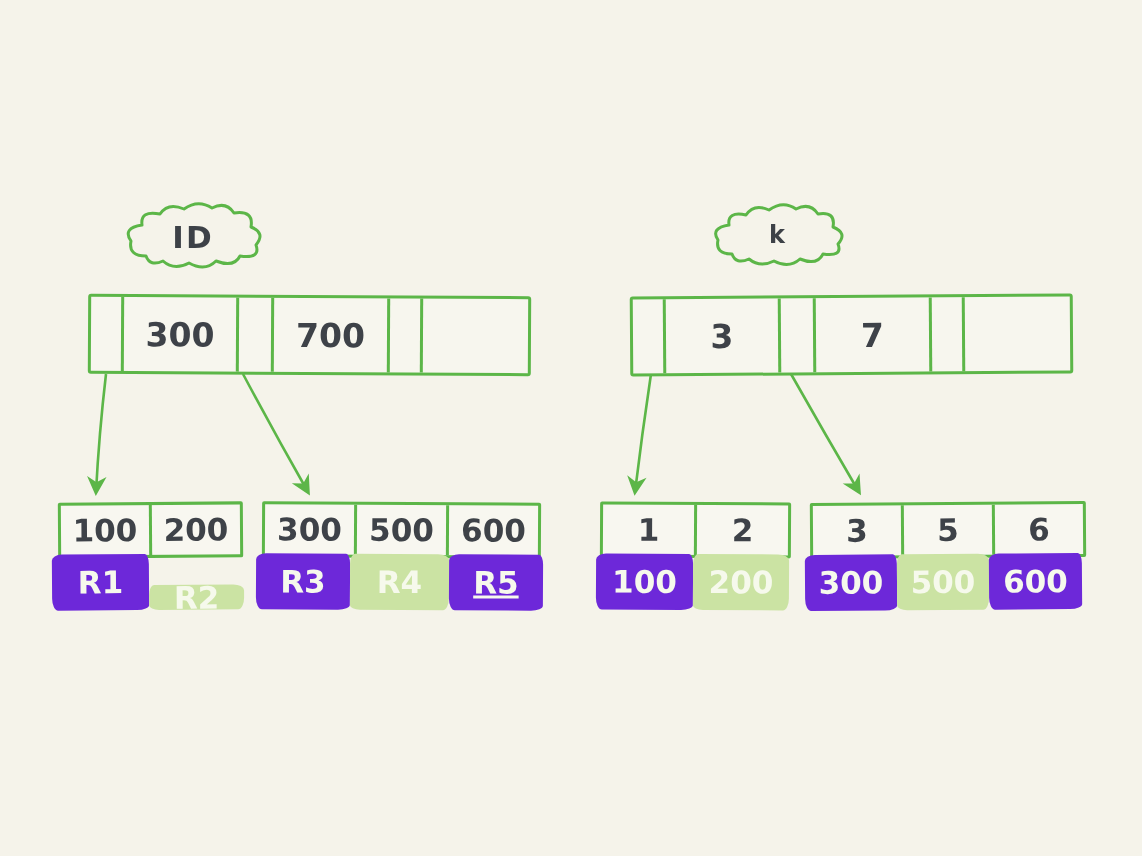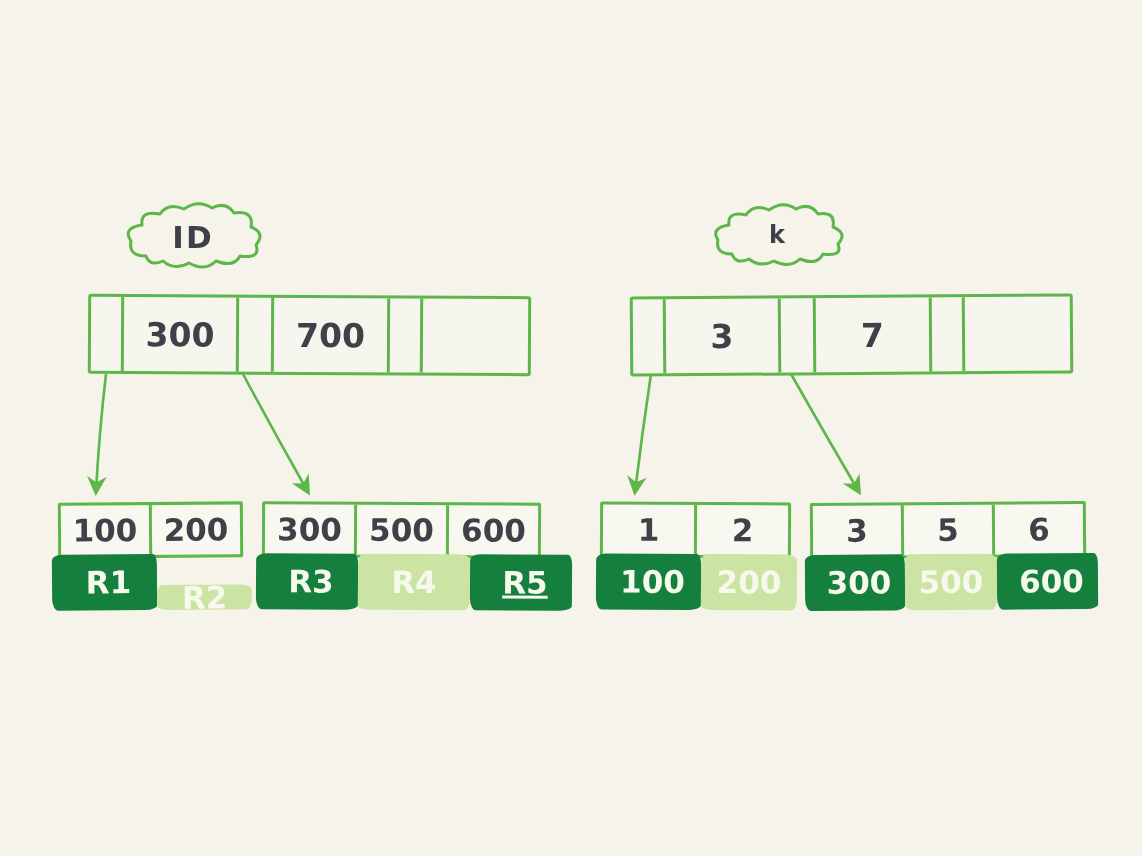--- a/index.html
+++ b/index.html
@@ -34,21 +34,21 @@
     display:flex;align-items:center;justify-content:center;
     border-right:3px solid #5cb648;
     color:#3e4248;font-size:31px;font-weight:bold;
   }
   .key-cell:last-child{border-right:none;}
   .leaf-vals{position:absolute;display:flex;}
   .val-cell{
     display:flex;align-items:center;justify-content:center;
     font-size:31px;font-weight:bold;color:#f6f9ec;
   }
-  .val-dark{background:#15803d;border-radius:10px 4px 12px 6px / 6px 10px 5px 12px;padding-left:8px;}
+  .val-dark{background:#6d28d9;border-radius:10px 4px 12px 6px / 6px 10px 5px 12px;}
   .val-light{background:#cbe3a3;border-radius:5px 11px 6px 10px / 10px 6px 12px 5px;}
   .tilt-a{transform:rotate(-0.4deg);}
   .tilt-b{transform:rotate(0.3deg);}
 </style>
 </head>
 <body>
 
 <svg class="overlay" width="1142" height="856">
   <defs>
     <marker id="arrow" viewBox="0 0 12 12" refX="9" refY="6" markerWidth="9" markerHeight="9" orient="auto-start-reverse">
@@ -98,21 +98,21 @@
   <div class="val-cell val-light" style="width:95px;margin-top:31px;">R2</div>
 </div>
 
 <div class="leaf-keys tilt-b" style="left:262px;top:502px;height:50px;">
   <div class="key-cell" style="width:89px;">300</div>
   <div class="key-cell" style="width:89px;">500</div>
   <div class="key-cell" style="width:89px;">600</div>
 </div>
 <div class="leaf-vals tilt-b" style="left:256px;top:554px;height:56px;">
   <div class="val-cell val-dark" style="width:94px;">R3</div>
-  <div class="val-cell val-light" style="width:112px;">R4</div>
+  <div class="val-cell val-light" style="width:99px;">R4</div>
   <div class="val-cell val-dark" style="width:94px;text-decoration:underline;">R5</div>
 </div>
 
 <div class="leaf-keys tilt-b" style="left:600px;top:502px;height:50px;">
   <div class="key-cell" style="width:91px;">1</div>
   <div class="key-cell" style="width:91px;">2</div>
 </div>
 <div class="leaf-vals tilt-b" style="left:596px;top:554px;height:56px;">
   <div class="val-cell val-dark" style="width:97px;">100</div>
   <div class="val-cell val-light" style="width:96px;">200</div>

